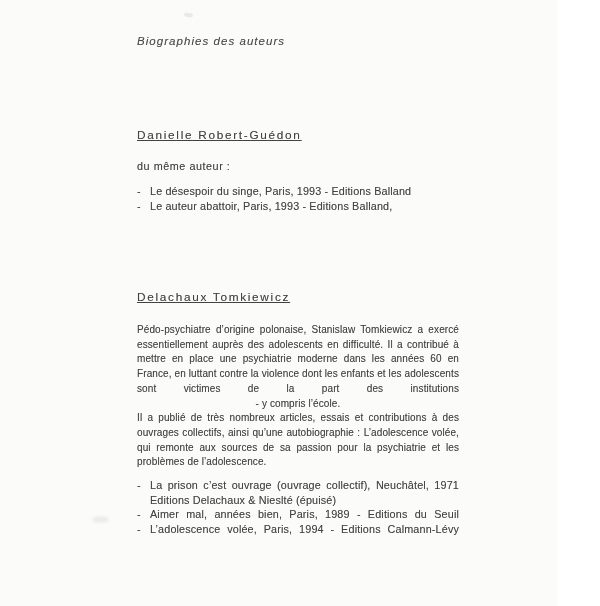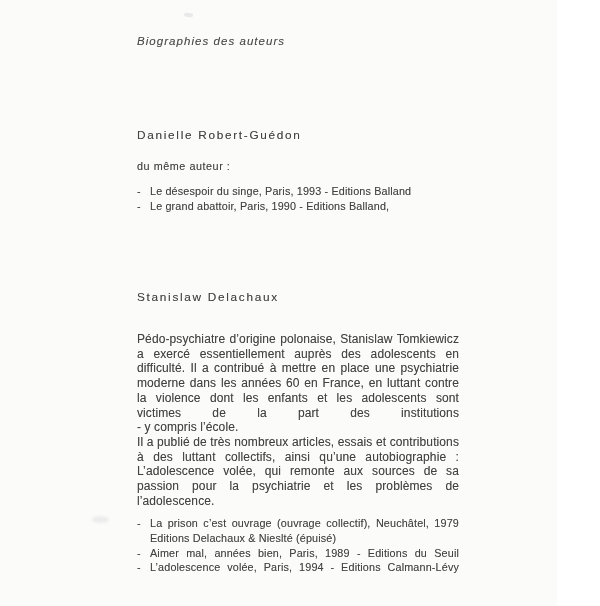--- a/index.html
+++ b/index.html
@@ -43,47 +43,48 @@
     color: var(--ink-light, #4c4c4c);
   }
   .author-block { position: absolute; left: 137px; width: 322px; }
   .s1 { top: 128px; }
   .s2 { top: 290px; }
   .author-name {
     margin: 0;
     font-size: 11.8px;
     font-weight: 400;
     letter-spacing: 1.7px;
+    text-decoration: underline;
   }
   .intro {
     margin: 18px 0 0 0;
     font-size: 10.8px;
     letter-spacing: 0.55px;
   }
   .book-list { margin-top: 12px; }
   .s2 .book-list { margin-top: 8px; }
   .book-line {
     position: relative;
     padding-left: 13px;
     font-size: 10.8px;
     line-height: 14.6px;
     letter-spacing: 0.15px;
   }
   .book-line .dash { position: absolute; left: 0; top: 0; }
   .book-line.justify { text-align: justify; text-align-last: justify; }
   .it { }
   .bio {
-    margin-top: 28px;
-    font-size: 12px;
+    margin-top: 19px;
+    font-size: 10px;
     line-height: 14.7px;
     letter-spacing: 0.1px;
     text-align: justify;
   }
   .bio .p1main { text-align: justify; text-align-last: justify; }
-  .bio .p1last { text-align: left; text-align-last: auto; }
+  .bio .p1last { text-align: center; text-align-last: auto; }
   .bio .p2 { text-align: justify; }
 </style>
 </head>
 <body>
 
 <div class="page">
 
   <div class="artifact-top"></div>
   <div class="artifact-left"></div>
 
@@ -91,36 +92,36 @@
 
   <section class="author-block s1">
     <h2 class="author-name">Danielle Robert-Guédon</h2>
     <p class="intro">du même auteur :</p>
     <div class="book-list">
 
     <div class="book-line">
           <span class="dash">-</span><span class="it">Le désespoir du singe</span><span>, Paris, 1993 - Editions Balland</span>
         </div>
         <div class="book-line">
-          <span class="dash">-</span><span class="it">Le grand abattoir</span><span>, Paris, 1990 - Editions Balland,</span>
+          <span class="dash">-</span><span class="it">Le auteur abattoir</span><span>, Paris, 1993 - Editions Balland,</span>
         </div>
       </div>
   </section>
 
   <section class="author-block s2">
-    <h2 class="author-name">Stanislaw Delachaux</h2>
+    <h2 class="author-name">Delachaux Tomkiewicz</h2>
     <div class="bio">
       <div class="p1main"><span>Pédo-psychiatre d’origine polonaise, Stanislaw Tomkiewicz a exercé essentiellement auprès des adolescents en difficulté. Il a contribué à mettre en place une psychiatrie moderne dans les années 60 en France, en luttant contre la violence dont les enfants et les adolescents sont victimes de la part des institutions</span></div>
       <div class="p1last">- y compris l’école.</div>
-      <div class="p2"><span>Il a publié de très nombreux articles, essais et contributions à des luttant collectifs, ainsi qu’une autobiographie : </span><span class="it">L’adolescence volée</span><span>, qui remonte aux sources de sa passion pour la psychiatrie et les problèmes de l’adolescence.</span></div>
+      <div class="p2"><span>Il a publié de très nombreux articles, essais et contributions à des ouvrages collectifs, ainsi qu’une autobiographie : </span><span class="it">L’adolescence volée</span><span>, qui remonte aux sources de sa passion pour la psychiatrie et les problèmes de l’adolescence.</span></div>
     </div>
     <div class="book-list">
 
     <div class="book-line justify">
-          <span class="dash">-</span><span class="it">La prison c’est ouvrage</span><span> (ouvrage collectif), Neuchâtel, 1979</span>
+          <span class="dash">-</span><span class="it">La prison c’est ouvrage</span><span> (ouvrage collectif), Neuchâtel, 1971</span>
         </div>
         <div class="book-line">
           <span class="dash"></span><span class="it"></span><span>Editions Delachaux &amp; Nieslté (épuisé)</span>
         </div>
         <div class="book-line justify">
           <span class="dash">-</span><span class="it">Aimer mal, années bien</span><span>, Paris, 1989 - Editions du Seuil</span>
         </div>
         <div class="book-line justify">
           <span class="dash">-</span><span class="it">L’adolescence volée</span><span>, Paris, 1994 - Editions Calmann-Lévy</span>
         </div>

